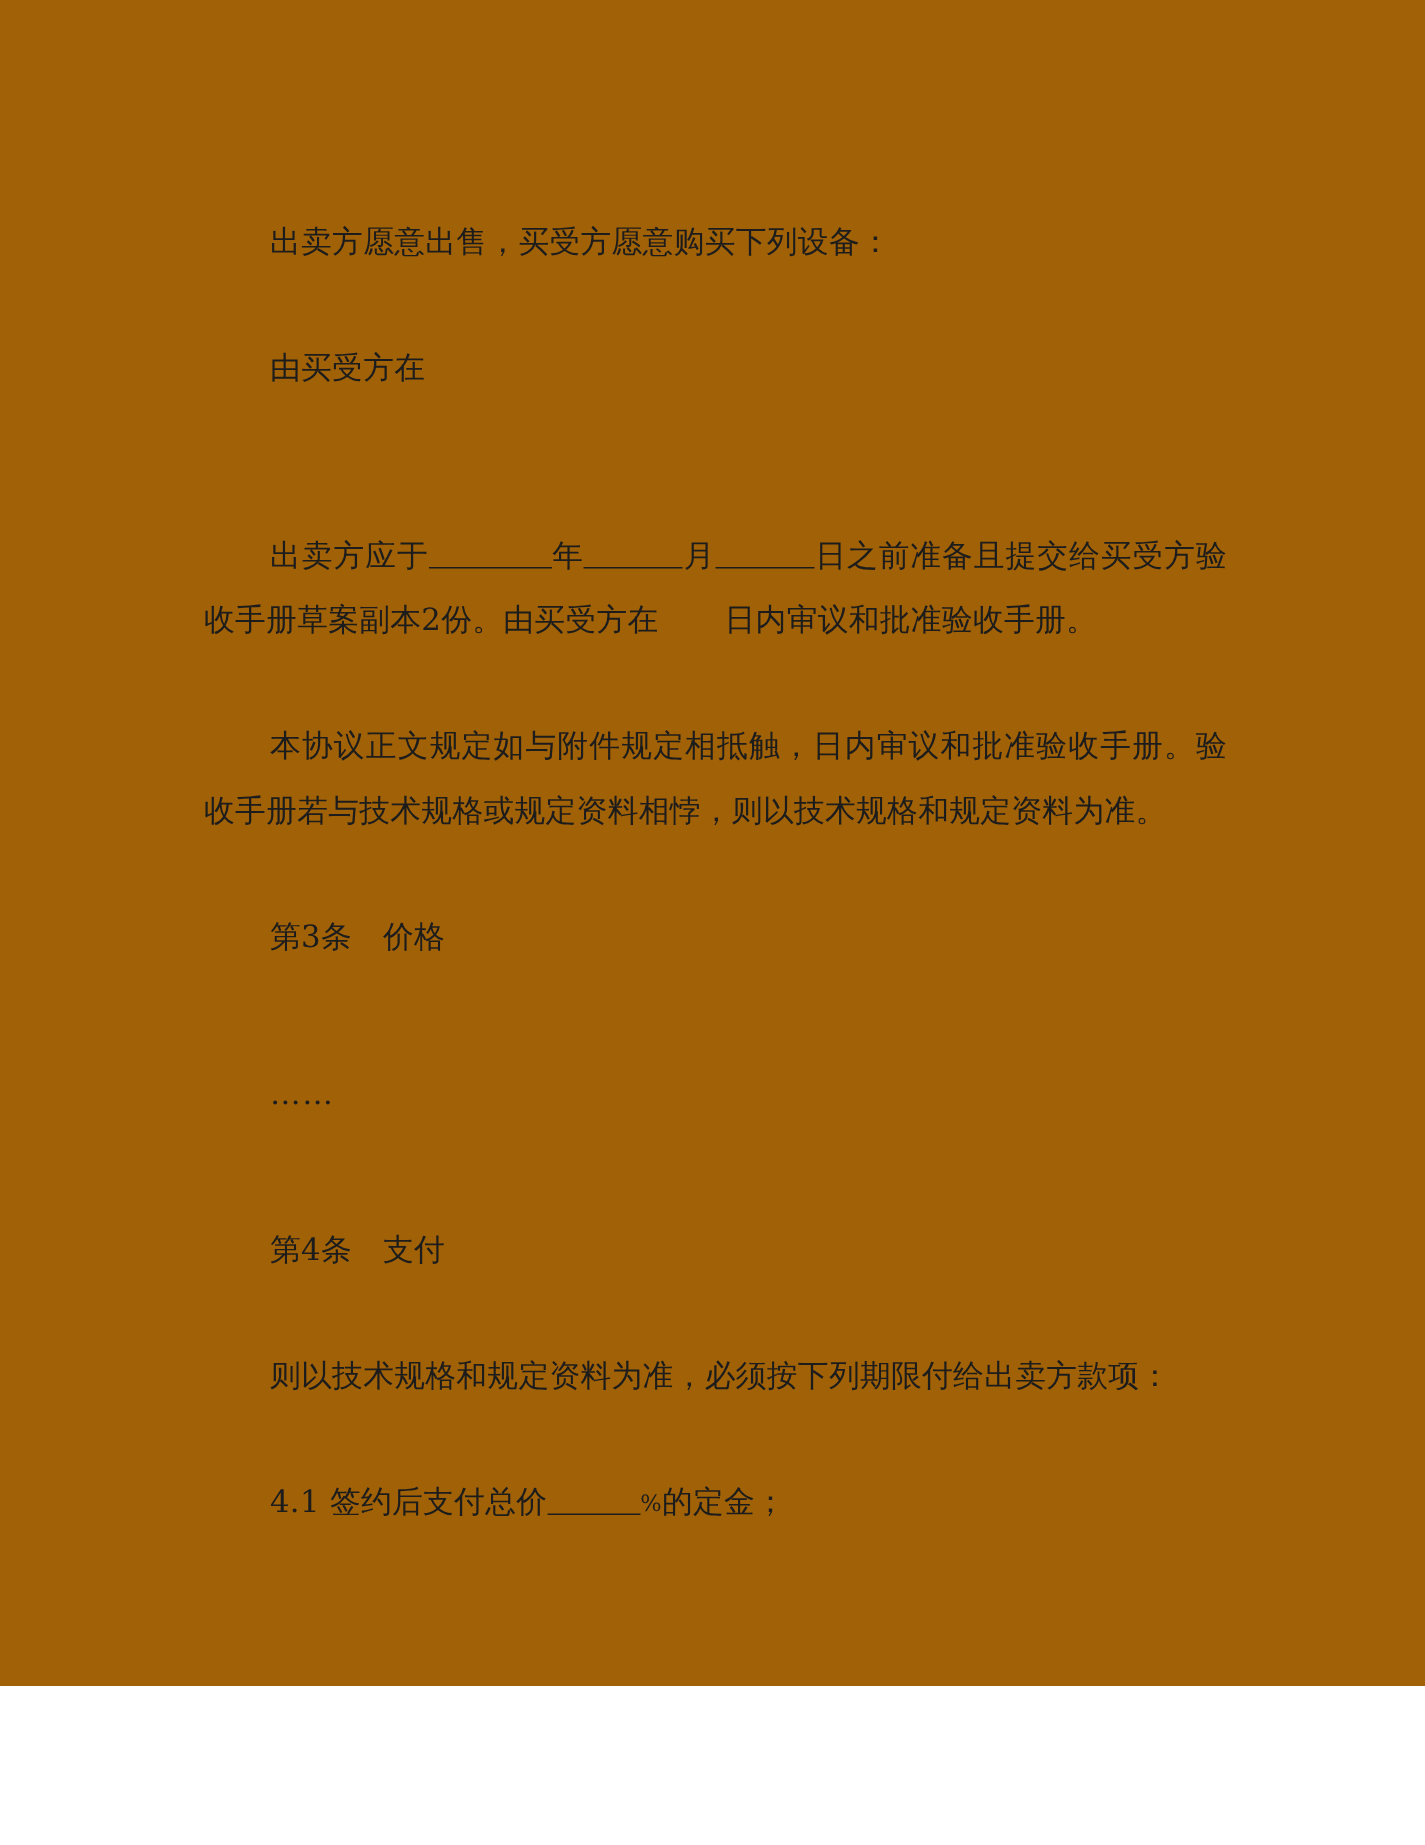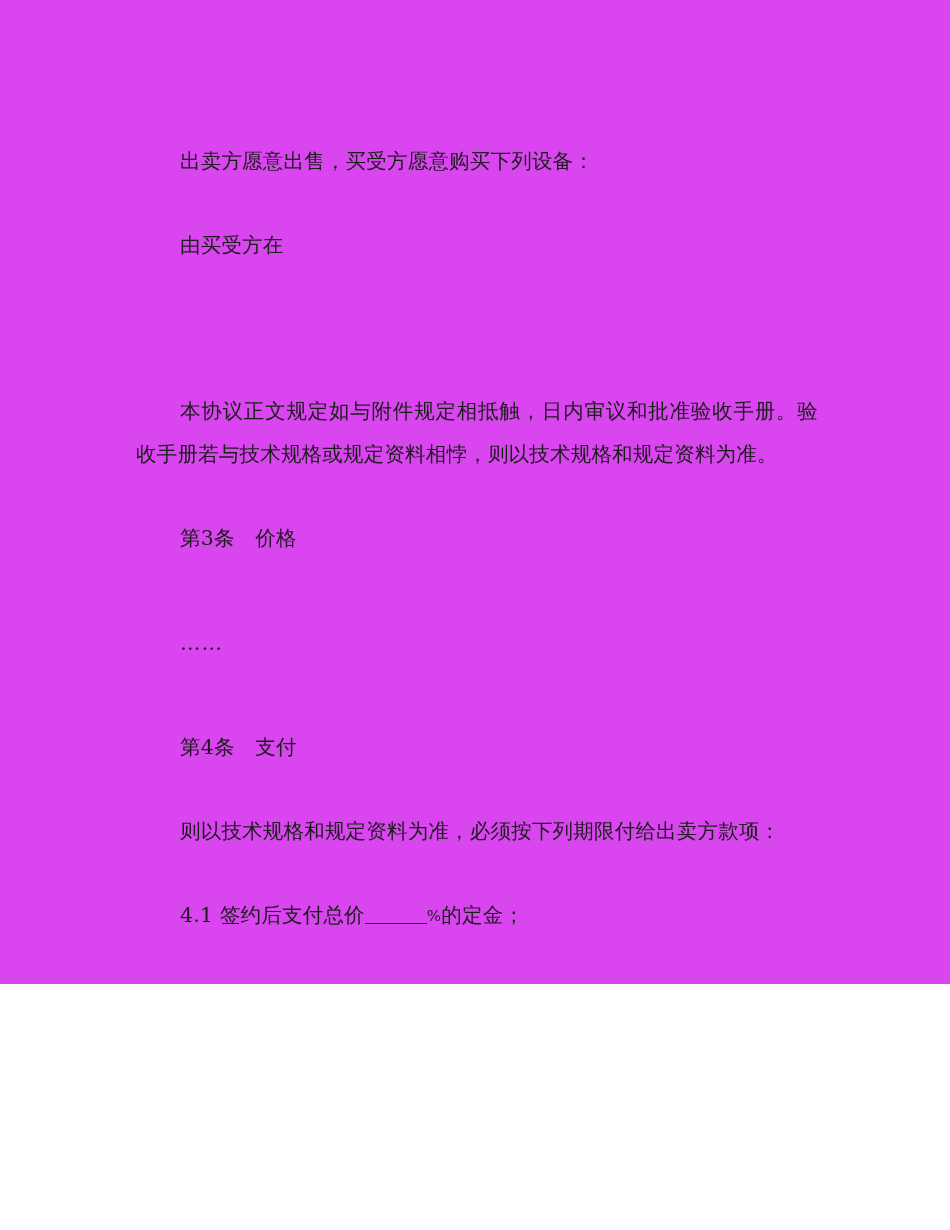--- a/index.html
+++ b/index.html
@@ -6,22 +6,22 @@
     margin: 0;
     padding: 0;
     background: #ffffff;
   }
   body {
     font-family: "DejaVu Serif", "Liberation Serif", serif;
   }
   .page {
     position: relative;
     width: 950px;
-    height: 984px;
-    background: #d946ef;
+    height: 1124px;
+    background: #a16207;
     overflow: hidden;
     box-sizing: border-box;
   }
   .doc-body {
     position: absolute;
     left: 136px;
     top: 140px;
     width: 682px;
   }
   .para {
@@ -81,20 +81,21 @@
 
     <div class="gap-a"></div>
 
     <p class="para indent">由买受方在</p>
 
     <div class="gap-b"></div>
 
 
     <div class="gap-c"></div>
 
+    <p class="para indent"><span>出卖方应于</span><span class="blank blank-long"></span><span>年</span><span class="blank blank-mid"></span><span>月</span><span class="blank blank-mid"></span><span>日之前准备且提交给买受方验收手册草案副本2份。由买受方在</span><span class="space-gap"></span><span>日内审议和批准验收手册。</span></p>
 
     <div class="gap-d"></div>
 
     <p class="para indent">本协议正文规定如与附件规定相抵触，日内审议和批准验收手册。验收手册若与技术规格或规定资料相悖，则以技术规格和规定资料为准。</p>
 
     <div class="gap-e"></div>
 
     <p class="para indent">第3条　价格</p>
 
     <div class="gap-f"></div>

